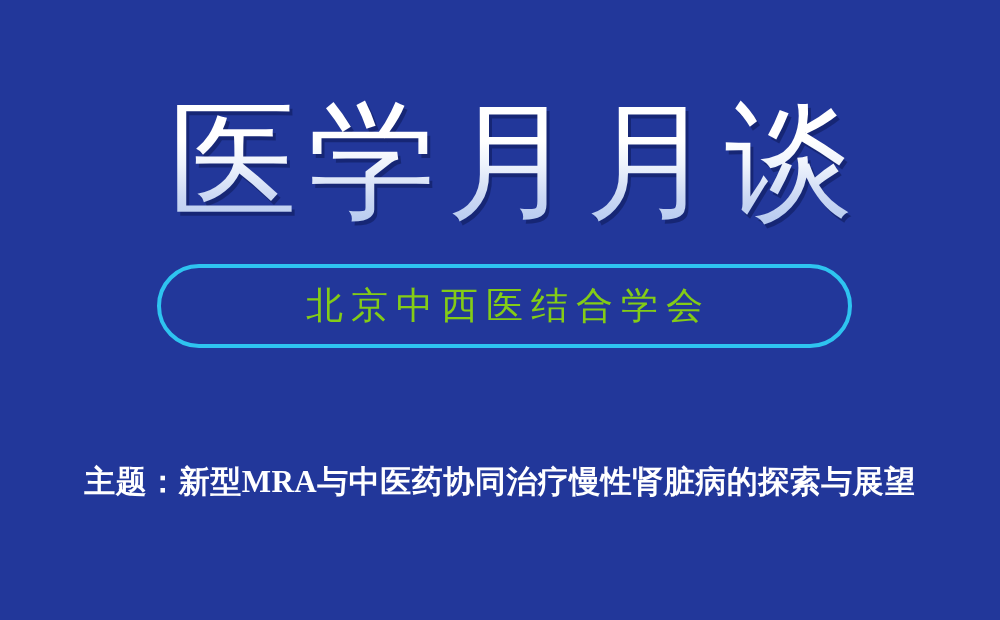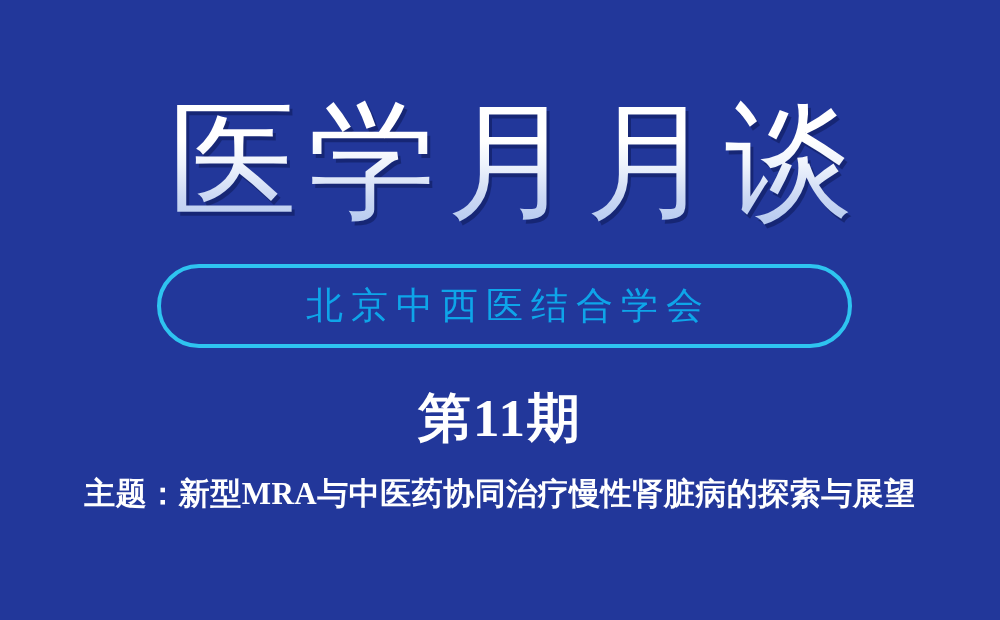--- a/index.html
+++ b/index.html
@@ -69,21 +69,21 @@
     display: flex;
     align-items: center;
     justify-content: center;
   }
 
   .pill-text {
     font-family: Liberation Serif, serif;
     font-size: 37px;
     line-height: 40px;
     font-weight: 400;
-    color: #0ea5e9;
+    color: #84cc16;
     letter-spacing: 8px;
     text-indent: 8px;
     white-space: nowrap;
   }
 
   
   .episode {
     position: absolute;
     left: 0;
     top: 388px;
@@ -95,21 +95,21 @@
     font-weight: 700;
     color: #ffffff;
     letter-spacing: 2px;
     white-space: nowrap;
   }
 
   
   .subtitle {
     position: absolute;
     left: 0;
-    top: 474px;
+    top: 462px;
     width: 1000px;
     text-align: center;
     font-family: "Liberation Serif", "DejaVu Serif", serif;
     font-size: 31px;
     line-height: 40px;
     font-weight: 700;
     color: #ffffff;
     letter-spacing: 0.5px;
     white-space: nowrap;
   }
@@ -120,17 +120,16 @@
 <div class="poster">
 
   <div class="title-wrap">
     <div class="main-title">医学月月谈</div>
   </div>
 
   <div class="pill">
     <div class="pill-text">北京中西医结合学会</div>
   </div>
 
-  <div class="episode">第11期</div>
 
   <div class="subtitle">主题：新型MRA与中医药协同治疗慢性肾脏病的探索与展望</div>
 
 </div>
 
 </body></html>

